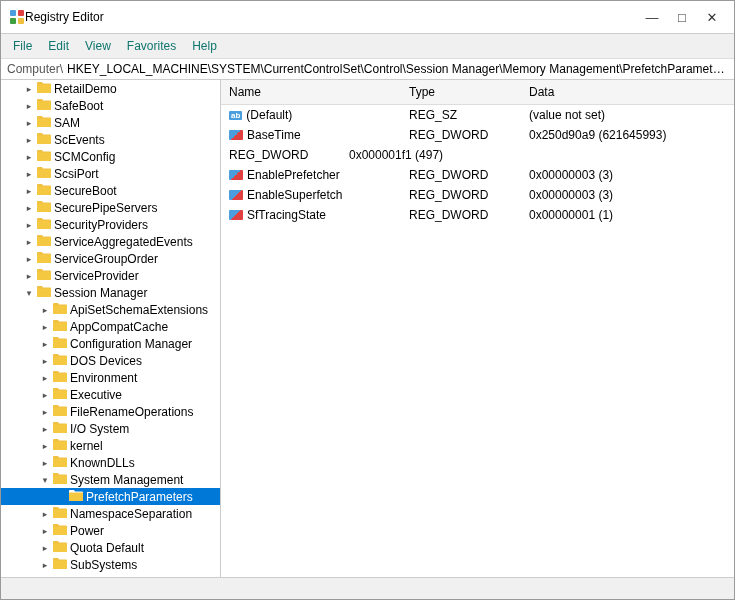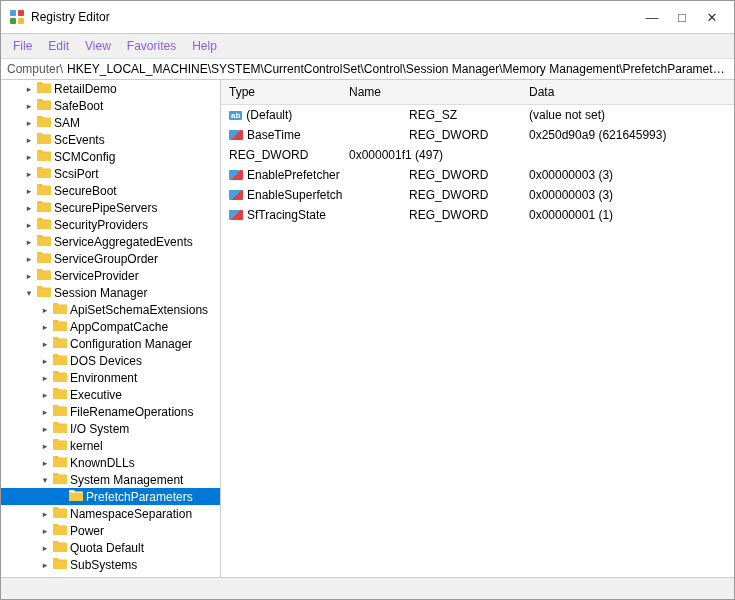--- a/index.html
+++ b/index.html
@@ -26,21 +26,20 @@
       display: flex;
       align-items: center;
       justify-content: space-between;
       padding: 6px 8px;
       border-bottom: 1px solid #ccc;
       user-select: none;
     }
     .title-bar-left {
       display: flex;
       align-items: center;
-      gap: 6px;
     }
     .app-icon {
       width: 16px;
       height: 16px;
     }
     .title-text {
       font-size: 12px;
       color: #000;
     }
     .title-bar-buttons {
@@ -63,21 +62,21 @@
       display: flex;
       gap: 0;
       padding: 2px 4px;
       background: #f0f0f0;
       border-bottom: 1px solid #ddd;
     }
     .menu-item {
       padding: 3px 8px;
       cursor: pointer;
       font-size: 12px;
-      color: #8b5cf6;
+      color: #0f766e;
     }
     .address-bar {
       display: flex;
       align-items: center;
       padding: 3px 6px;
       background: #fff;
       border-bottom: 1px solid #ccc;
       font-size: 12px;
     }
     .address-label {
@@ -501,22 +500,22 @@
           <span class="folder-icon"><svg width="14" height="12" viewBox="0 0 14 12">
     <path d="M0 2 Q0 1 1 1 L5 1 L6 2.5 L13 2.5 Q14 2.5 14 3.5 L14 11 Q14 12 13 12 L1 12 Q0 12 0 11 Z" fill="#f0c040"></path>
     <path d="M0 3.5 L14 3.5 L14 11 Q14 12 13 12 L1 12 Q0 12 0 11 Z" fill="#f5c842"></path>
   </svg></span>
           <span class="tree-label">SubSystems</span>
         </div>
       </div>
 
     <div class="details-pane" id="details-pane">
       <div class="details-header">
+        <div class="col-header col-name">Name</div>
         <div class="col-header col-type">Type</div>
-        <div class="col-header col-name">Name</div>
         <div class="col-header col-data">Data</div>
       </div>
       <div id="details-rows">
           <div class="detail-row">
     <div class="detail-cell col-name" style="display:flex;align-items:center;">
               <span class="reg-icon">
                 <span class="reg-icon-ab">ab</span>
               </span>
               <span>(Default)</span>
             </div>

